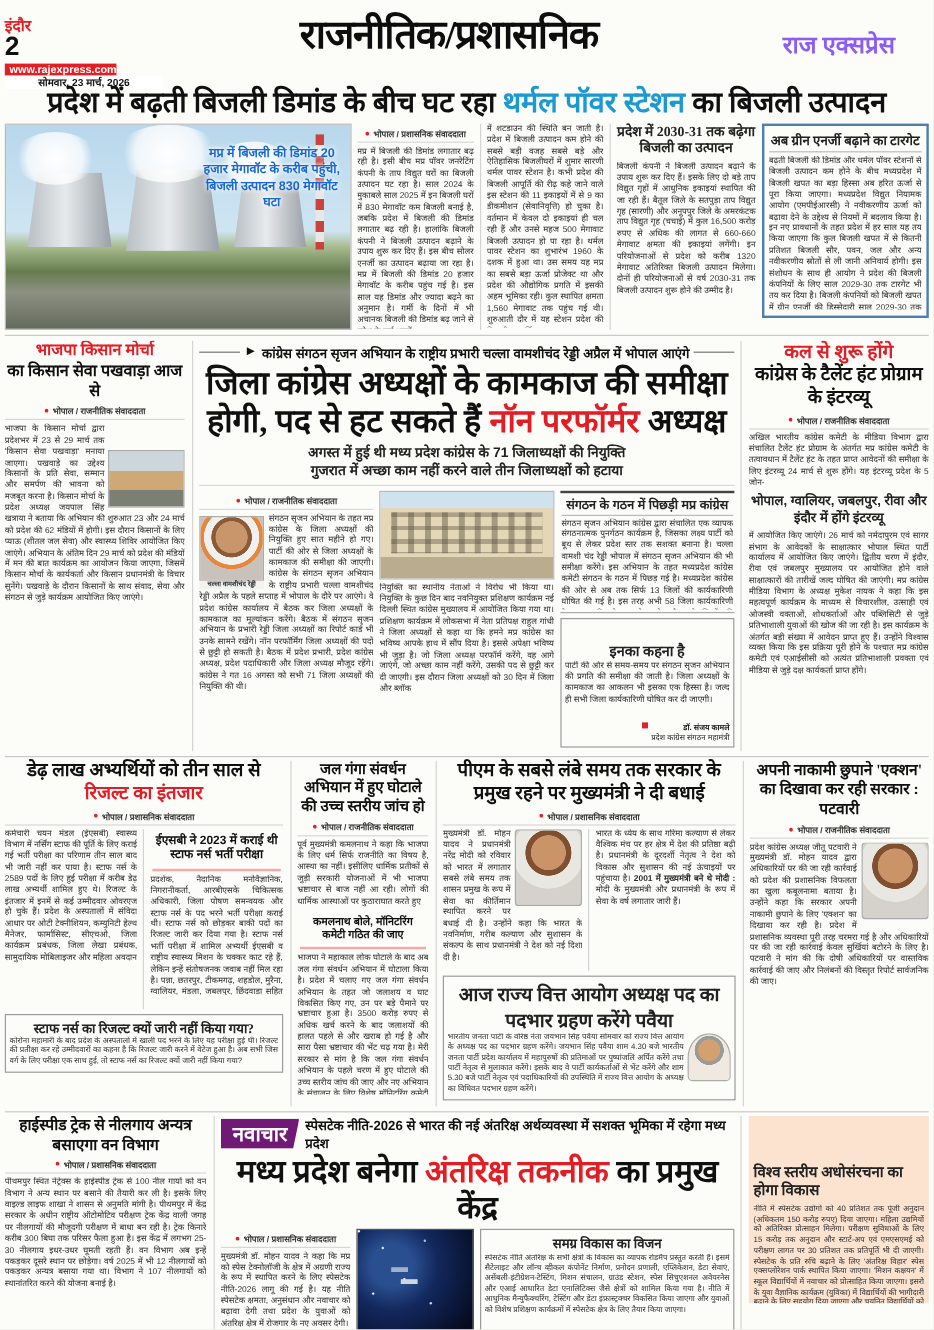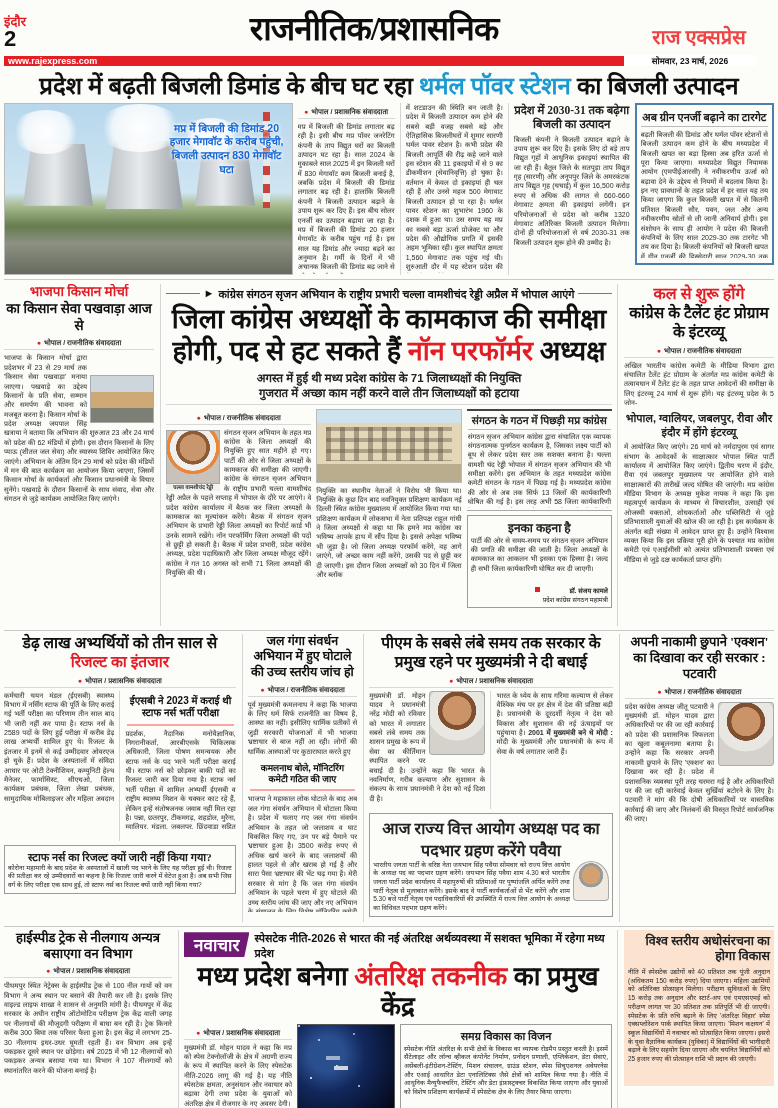--- a/index.html
+++ b/index.html
@@ -6,23 +6,23 @@
   .page{width:778px;height:1108px;background:#fcfcf9;margin:0 auto;position:relative;
         font-family:"Liberation Sans",sans-serif;color:#222;overflow:hidden;
         box-sizing:border-box;padding:4px 4px 0 4px;}
   
   .hdr{display:flex;align-items:flex-end;height:46px;}
   .hdr-left{width:120px;line-height:1;margin-top:38px;}
   .city{color:#e31e25;font-weight:bold;font-size:13px;}
   .pageno{font-weight:bold;font-size:22px;color:#111;}
   .hdr-center{flex:1;text-align:center;font-weight:bold;font-size:33px;color:#0d0d0d;
               font-family:"Liberation Serif",serif;letter-spacing:-1px;}
-  .hdr-right{width:150px;text-align:center;font-weight:bold;font-size:20px;color:#ef4444;
+  .hdr-right{width:150px;text-align:center;font-weight:bold;font-size:20px;color:#8b5cf6;
              font-family:"Liberation Serif",serif;}
-  .redbar{display:flex;align-items:center;height:15px;margin-top:3px;}
+  .redbar{display:flex;align-items:flex-start;height:15px;margin-top:3px;flex-direction:column;}
   .rb-red{flex:1;background:#e31e25;color:#fff;font-weight:bold;font-size:9px;
           display:flex;align-items:center;padding-left:4px;}
   .rb-white{width:132px;background:#fff;color:#111;font-weight:bold;font-size:8.5px;
             display:flex;align-items:center;justify-content:center;}
   .rb-sq{width:14px;background:#e31e25;margin-left:4px;}
   
   .rule{border-top:1px solid #c9c9c9;margin:4px 0;}
   .byline{display:flex;align-items:center;gap:3px;font-size:7px;font-weight:bold;color:#333;
           justify-content:center;border-bottom:1px solid #d8d8d8;padding:2px 0;margin:2px 0 3px 0;}
   .dot{color:#e31e25;font-size:7px;}
@@ -73,21 +73,21 @@
   .p-cap{font-size:5.5px;font-weight:bold;text-align:center;background:#f2f2ee;}
   .photo-bldg{height:72px;border:1px solid #bbb;margin-bottom:3px;
     background:linear-gradient(180deg,#cfe3ee 0 18%,#e3d7b8 18% 75%,#b9ad8d 75% 100%);position:relative;overflow:hidden;}
   .bldg-win{position:absolute;left:6%;top:24%;width:88%;height:48%;
     background:repeating-linear-gradient(90deg,rgba(90,80,60,.45) 0 5px,transparent 5px 14px),
                repeating-linear-gradient(180deg,rgba(90,80,60,.4) 0 4px,transparent 4px 11px);}
   .sidebox{border-top:2px solid #444;border-bottom:1px solid #aaa;padding:2px 1px;margin-bottom:4px;}
   .sb-title{font-weight:bold;font-size:10.5px;text-align:center;border-bottom:1px solid #bbb;
             padding-bottom:2px;margin-bottom:2px;}
   .quote{border:1px solid #9b9b9b;padding:3px;margin-top:3px;}
-  .q-title{font-weight:bold;font-size:12px;text-align:center;font-family:"Liberation Serif",serif;}
+  .q-title{font-weight:bold;font-size:12px;text-align:center;font-family:"Liberation Serif",serif;margin-top:15px;}
   .q-att{display:flex;justify-content:flex-end;gap:3px;font-size:6.5px;font-weight:bold;margin-top:2px;text-align:right;}
   .q-sq{width:5px;height:5px;background:#e31e25;margin-top:1px;}
   .t-hl-red{font-size:16px;text-align:center;line-height:1.2;}
   .t-hl{font-size:15.5px;text-align:center;line-height:1.25;}
   .t-inset{font-weight:bold;font-size:11px;text-align:center;line-height:1.3;margin:3px 0;}
   
   .s2{margin-top:4px;border-top:1px solid #c9c9c9;padding-top:3px;}
   .res{width:233px;}
   .jal{width:110px;}
   .pm{width:245px;}
@@ -114,22 +114,22 @@
   .sp-row{display:flex;gap:5px;height:100px;margin-top:2px;}
   .sp-col1{width:108px;}
   .photo-space{width:96px;border:1px solid #555;position:relative;overflow:hidden;
     background:radial-gradient(circle at 30% 30%,#2a4f8f 0 18%,#12275c 40%,#050a1c 85%);}
   .star{position:absolute;background:#fff;width:2px;height:2px;border-radius:50%;
         box-shadow:20px 14px 0 #dce6ff,38px 40px 0 #ffffff,55px 8px 0 #aebfe8,12px 52px 0 #ffffff,60px 60px 0 #c5d4ff;}
   .sat{position:absolute;left:38%;top:42%;width:14px;height:4px;background:#cfd6e0;box-shadow:-8px -10px 0 #9fb2cc;}
   .vbox{flex:1;border:1px solid #9b9b9b;padding:3px;overflow:hidden;}
   .v-title{font-weight:bold;font-size:11px;text-align:center;font-family:"Liberation Serif",serif;margin-bottom:2px;}
   .peach{background:#fbe3d0;padding:4px;height:156px;box-sizing:border-box;overflow:hidden;}
-  .peach-title{font-weight:bold;font-size:12.5px;text-align:right;line-height:1.25;margin-bottom:3px;
-               font-family:"Liberation Serif",serif;}
+  .peach-title{font-weight:bold;font-size:12.5px;text-align:left;line-height:1.25;margin-bottom:3px;
+               font-family:"Liberation Serif",serif;margin-top:36px;}
 </style>
 </head>
 <body>
 
 <div class="page">
 
   <div class="hdr">
     <div class="hdr-left">
       <div class="city">इंदौर</div>
       <div class="pageno">2</div>

